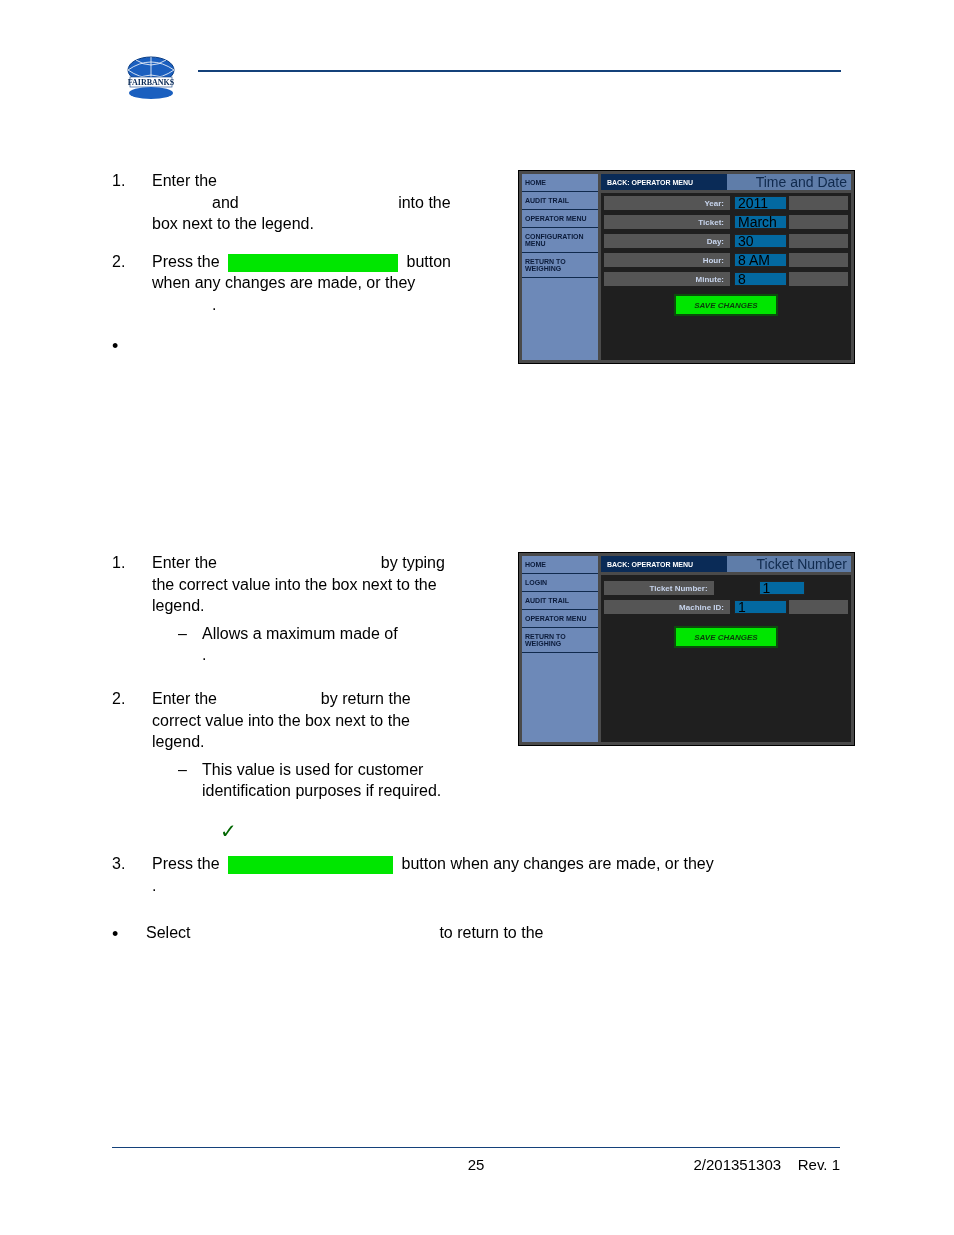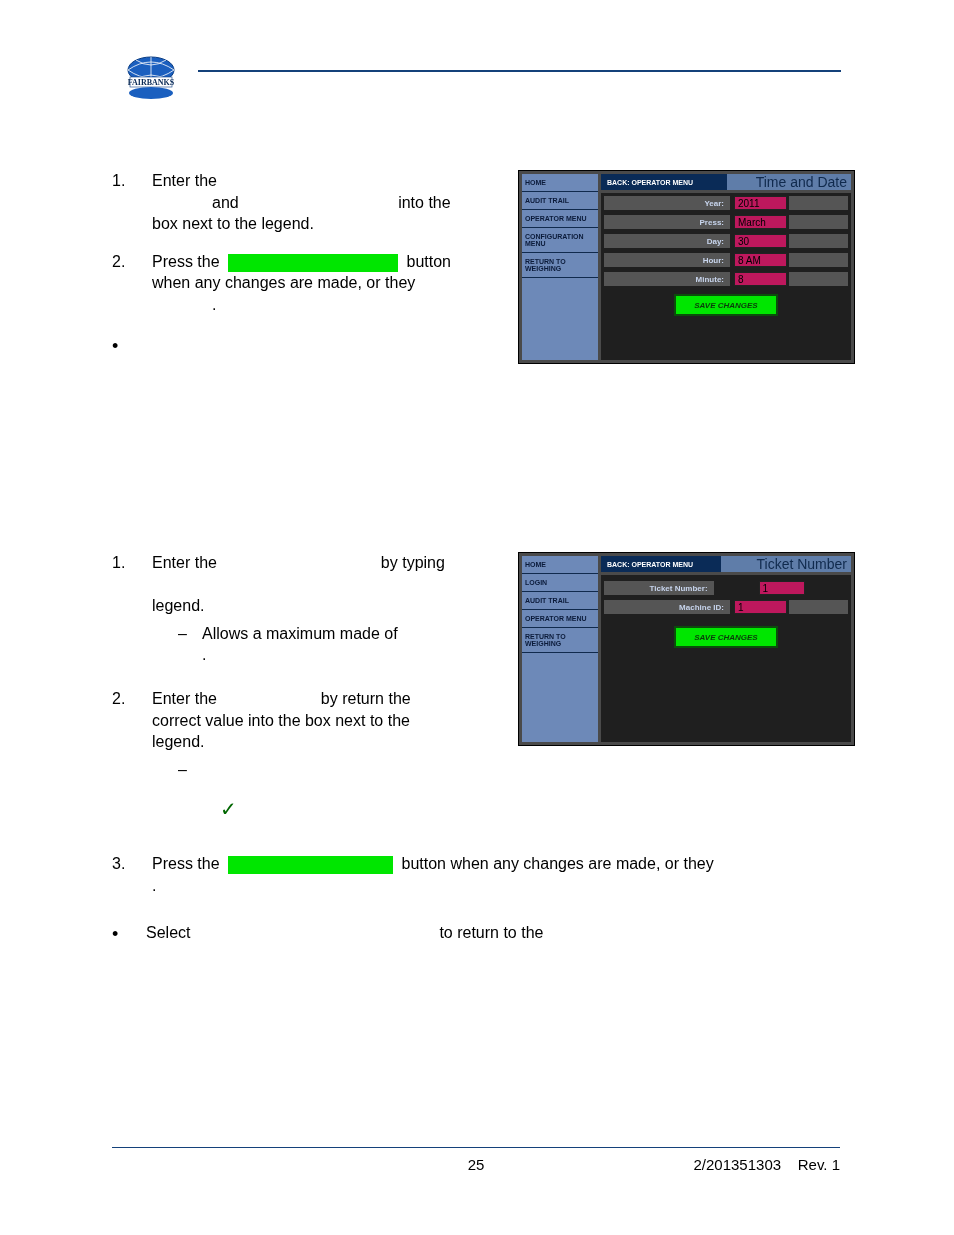--- a/index.html
+++ b/index.html
@@ -31,24 +31,24 @@
   
   .shot { position:absolute; background:#4a4a4a; border:1px solid #000; }
   .shot .side { position:absolute; left:3px; top:3px; bottom:3px; width:76px; background:#6d89b8; }
   .sideitem { color:#0b1b3a; font-size:7px; font-weight:bold; padding:5px 3px; border-bottom:1px solid #102a4d; cursor:default; }
   .shot .hdrbar { position:absolute; left:82px; top:3px; right:3px; height:16px; }
   .hdrback { position:absolute; left:0; top:0; height:16px; width:52%; background:#0a2b57; color:#fff; font-size:7px; font-weight:bold; display:flex; align-items:center; padding-left:6px; }
   .hdrtitle { position:absolute; right:0; top:0; height:16px; width:48%; background:#5f7da9; color:#102a4d; font-size:14px; display:flex; align-items:center; justify-content:flex-end; padding-right:4px; }
   .shot .body { position:absolute; left:82px; right:3px; top:22px; bottom:3px; background:#1f1f1f; }
   .row { height:16px; margin:3px; display:flex; align-items:flex-start; }
   .lab { width:120px; text-align:right; color:#c7d4ec; font-size:8px; font-weight:bold; margin-right:4px; background:#555; height:14px; display:flex; align-items:center; justify-content:flex-end; padding-right:6px; }
-  .inp { width:48px; height:12px; background:#be185d; color:#000; font-size:10px; padding-left:3px; display:flex; align-items:center; border:1px solid #222; }
+  .inp { width:48px; height:12px; background:#0369a1; color:#000; font-size:14px; padding-left:3px; display:flex; align-items:center; border:1px solid #222; }
   .tail { flex:1; height:14px; background:#555; margin-left:2px; }
   .savebtn { margin:6px auto 0; width:100px; height:18px; background:#00e600; border:2px solid #0b4d0b; color:#0b3a0b; font-size:8px; font-weight:bold; display:flex; align-items:center; justify-content:center;font-style:italic; }
-  .shot2 .hdrtitle { width:48%;padding-left:6px; }
+  .shot2 .hdrtitle { width:48%; }
 </style>
 </head>
 <body>
 <div class="page">
 
 <svg class="logo" viewBox="0 0 58 50">
   <ellipse cx="29" cy="18" rx="23" ry="13" fill="#1a5fbf" stroke="#0a3c82" stroke-width="1"></ellipse>
   <path d="M6 18 Q29 2 52 18 M6 18 Q29 34 52 18 M29 5 V31 M14 8 Q29 18 44 8 M14 28 Q29 18 44 28" stroke="#fff" stroke-width="0.8" fill="none"></path>
   <rect x="8" y="25" width="42" height="10" fill="#fff" stroke="#0a3c82" stroke-width="0.6"></rect>
   <text x="29" y="33" font-size="8" font-family="Georgia,serif" font-weight="bold" text-anchor="middle" fill="#0a2a55">FAIRBANKS</text>
@@ -93,21 +93,21 @@
     <div class="hdrback">BACK: OPERATOR MENU</div>
     <div class="hdrtitle">Time and Date</div>
   </div>
   <div class="body">
     <div class="row">
           <div class="lab">Year:</div>
           <div class="inp">2011</div>
           <div class="tail"></div>
         </div>
     <div class="row">
-          <div class="lab">Press:</div>
+          <div class="lab">Ticket:</div>
           <div class="inp">March</div>
           <div class="tail"></div>
         </div>
     <div class="row">
           <div class="lab">Day:</div>
           <div class="inp">30</div>
           <div class="tail"></div>
         </div>
     <div class="row">
           <div class="lab">Hour:</div>
@@ -123,38 +123,39 @@
   </div>
 </div>
 
 <div class="col" style="top:552px;">
   <div class="num">
     <div class="n">1.</div>
     <div class="t">
       <span>Enter the</span>
       <span style="display:inline-block;width:155px;"></span>
       <span>by typing</span><br>
-      <br>
+      <span>the correct value into the box next to the</span><br>
       <span>legend.</span>
       <div class="sub">
             <div class="dash">–</div>
             <div><span>Allows a maximum made of</span><br><span>.</span></div>
           </div>
     </div>
   </div>
   <div class="num">
     <div class="n">2.</div>
     <div class="t">
       <span>Enter the</span>
       <span style="display:inline-block;width:95px;"></span>
       <span>by return the</span><br>
       <span>correct value into the box next to the</span><br>
       <span>legend.</span>
       <div class="sub">
             <div class="dash">–</div>
+            <div><span>This value is used for customer</span><br><span>identification purposes if required.</span></div>
           </div>
       <div class="check">✓</div>
     </div>
   </div>
 </div>
 <div class="col wide" style="top:853px;">
   <div class="num">
     <div class="n">3.</div>
     <div class="t">
       <span>Press the</span>

